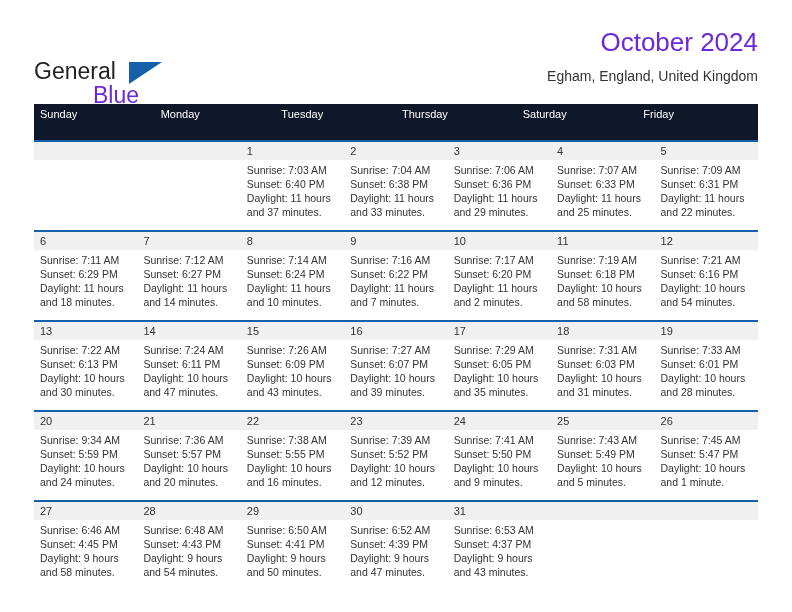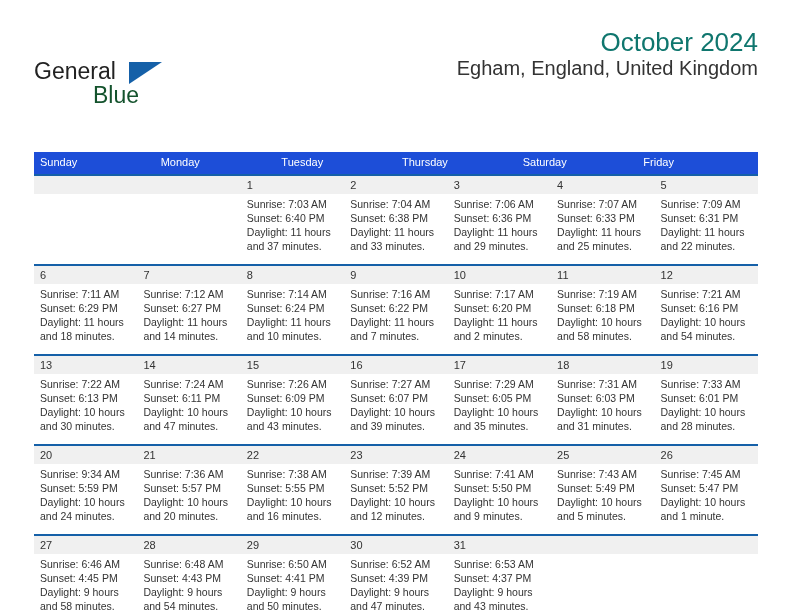--- a/index.html
+++ b/index.html
@@ -44,21 +44,21 @@
     font-size: 23px;
     letter-spacing: 0px;
     color: #222222;
     font-family: "Liberation Sans", sans-serif;
   }
   .logo-blue {
     position: absolute;
     left: 59px;
     top: 24px;
     font-size: 23px;
-    color: #14532d;
+    color: #6d28d9;
     font-family: "Liberation Sans", sans-serif;
   }
   .logo-tri {
     position: absolute;
     left: 95px;
     top: 4px;
     width: 0;
     height: 0;
     border-left: 33px solid #1560a8;
     border-bottom: 22px solid transparent;
@@ -66,43 +66,43 @@
 
   .title-block {
     position: absolute;
     right: 0;
     top: 0;
     text-align: right;
   }
   .cal-title {
     font-size: 26px;
     font-weight: normal;
-    color: #0f766e;
+    color: #6d28d9;
     line-height: 32px;
     white-space: nowrap;
   }
   .cal-subtitle {
-    font-size: 20px;
+    font-size: 14px;
     color: #333333;
     line-height: 20px;
+    margin-top: 8px;
     white-space: nowrap;
   }
 
   
   .calendar {
     position: absolute;
     left: 34px;
     top: 104px;
     width: 724px;
   }
   .weekdays {
     display: flex;
-    background: #1d4ed8;
-    height: 22px;
-    margin-top: 48px;
+    background: #0f172a;
+    height: 36px;
   }
   .weekday {
     flex: 1 1 0;
     color: #ffffff;
     font-size: 11px;
     line-height: 20px;
     padding-left: 6px;
     box-sizing: border-box;
     white-space: nowrap;
     overflow: hidden;

